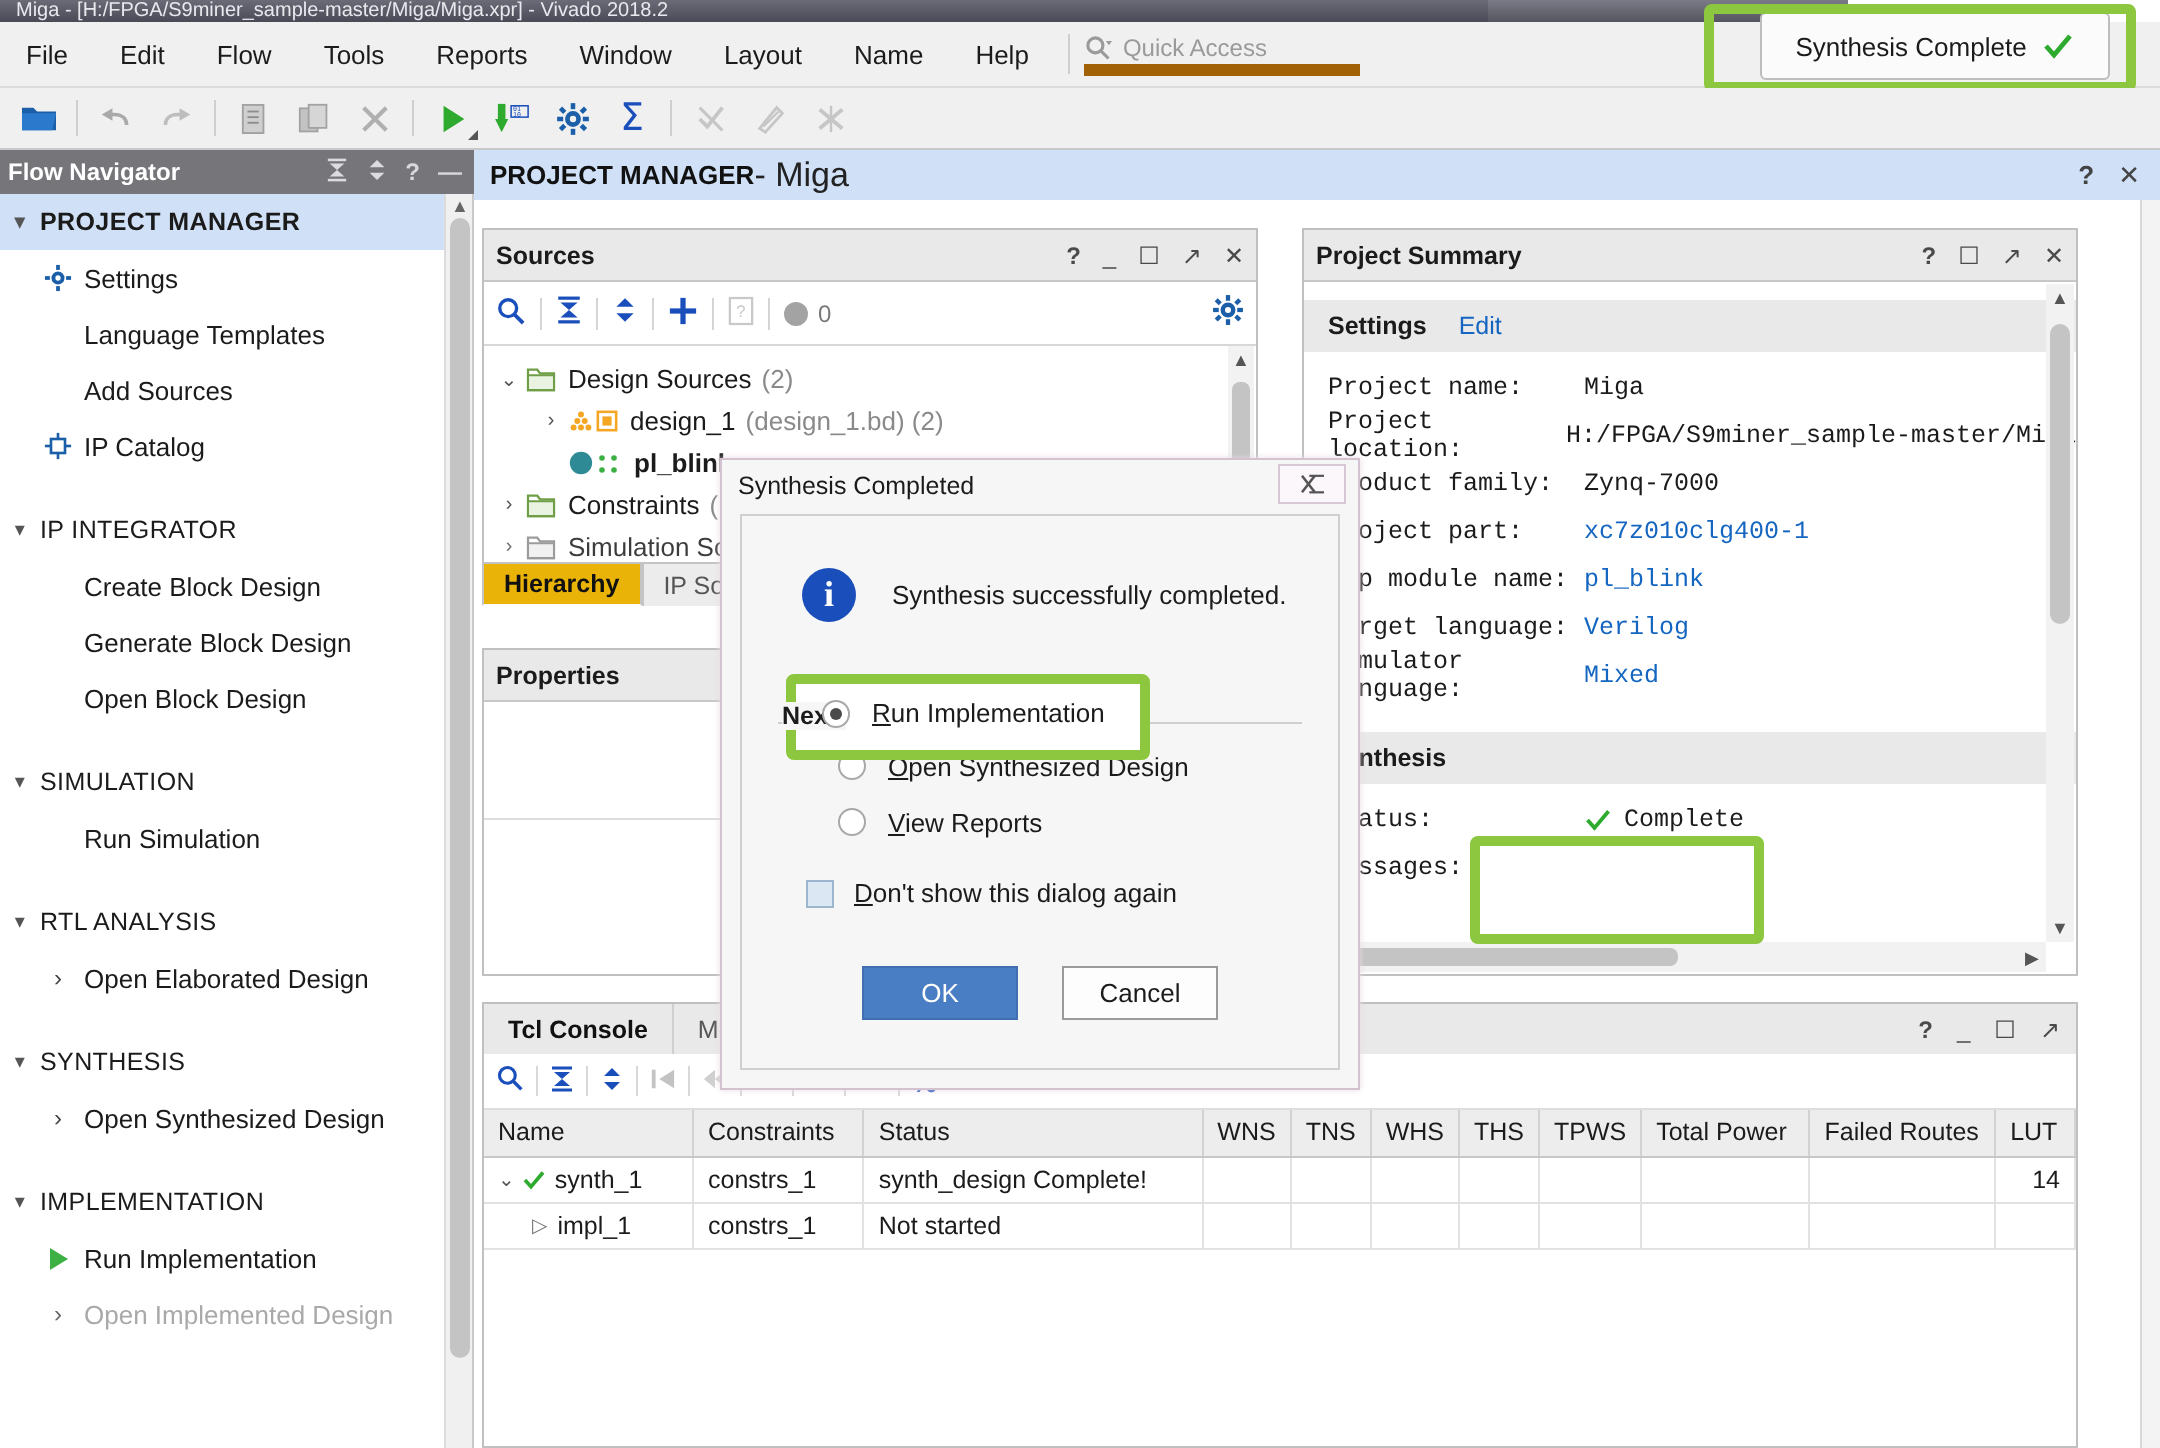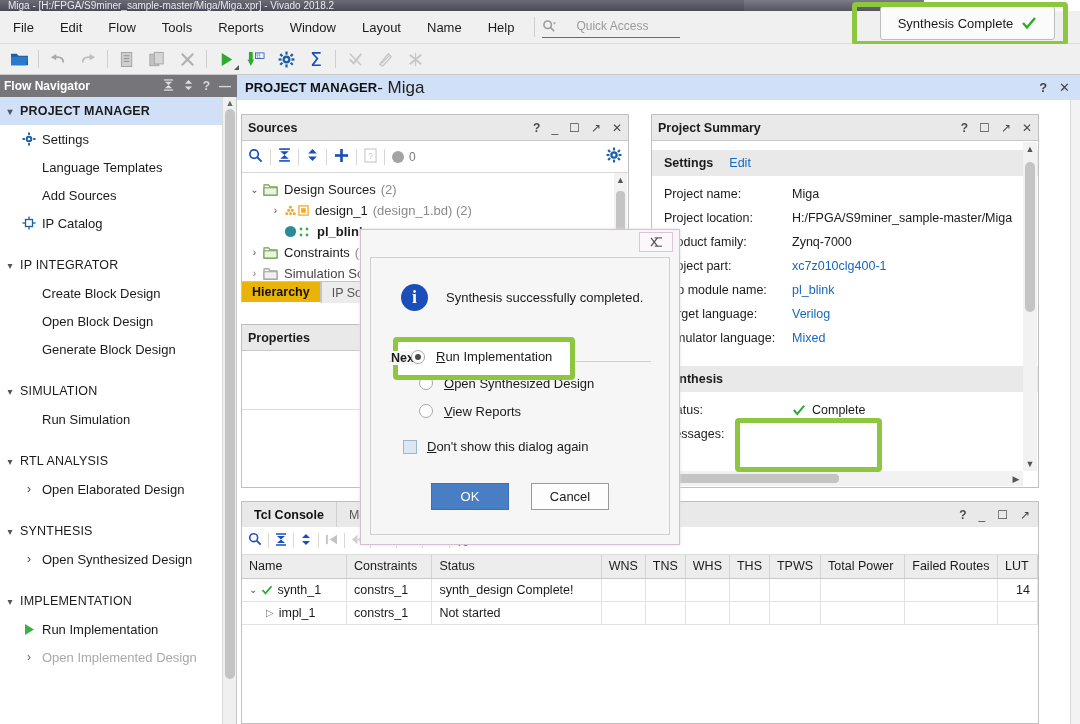--- a/index.html
+++ b/index.html
@@ -30,22 +30,22 @@
     position: absolute; left: 0; top: 11px; width: 1080px; height: 33px;
     background: #f0f0f0; border-bottom: 1px solid #dcdcdc;
     display: flex; align-items: center;
   }
   .menu-item {
     padding: 0 13px; font-size: 13px; color: #1b1b1b; height: 33px;
     display: flex; align-items: center; cursor: default;
   }
   .menu-sep { width:1px; height:20px; background:#cfcfcf; margin:0 7px; }
   .quick-access {
-    display:flex; align-items:center; gap:20px; height:22px;
-    border-bottom:1px solid #a16207; width:138px; padding-bottom:1px;
+    display:flex; align-items:center; gap:5px; height:22px;
+    border-bottom:6px solid #a16207; width:138px; padding-bottom:1px;
   }
   .quick-access .qa-text { color:#9a9a9a; font-size:12px; }
 
   
   .toolbar {
     position:absolute; left:0; top:44px; width:1080px; height:31px;
     background:#f0f0f0; border-bottom:1px solid #c9c9c9;
     display:flex; align-items:center; padding-left:4px;
   }
   .tb-btn { width:30px; height:26px; display:flex; align-items:center; justify-content:center; cursor:default; position:relative;}
@@ -116,21 +116,21 @@
   .props-body { position:relative; height:100%; }
   .props-mid { position:absolute; left:0; top:31px; right:0; height:28px; border-bottom:1px solid #ddd; background:#fff;}
   .props-select { position:absolute; left:0; right:0; top:90px; text-align:center; color:#8a8a8a; font-size:12.5px; }
 
   
   #summary-panel { left:651px; top:114px; width:388px; height:374px; }
   .sum-body { position:absolute; left:0; top:26px; right:0; bottom:0; background:#fff; overflow:hidden;}
   .sum-secthead { background:#e9e9e9; height:26px; display:flex; align-items:center; padding-left:12px; gap:16px; }
   .sum-secthead .ttl { font-weight:bold; font-size:12.5px; color:#1b1b1b; }
   .sum-secthead .edit { color:#1566c0; font-size:12.5px; }
-  .sum-row { height:24px; display:flex; align-items:center; font-size:12.5px; color:#1b1b1b; padding-left:12px; }
+  .sum-row { height:24px; display:flex; align-items:center; font-size:12.5px; color:#1b1b1b; padding-left:12px;font-family:Liberation Mono, monospace; }
   .sum-row .k { width:128px; }
   .sum-row .v { color:#1b1b1b; }
   .sum-row .v.link { color:#1566c0; }
   .sum-gap { height:16px; }
   .sum-vscroll { position:absolute; right:1px; top:27px; width:14px; bottom:16px; background:#f2f2f2; }
   .sum-vthumb { position:absolute; left:2px; top:20px; width:10px; height:150px; background:#c4c4c4; border-radius:5px; }
   .sum-hscroll { position:absolute; left:1px; right:15px; bottom:1px; height:15px; background:#f2f2f2; }
   .sum-hthumb { position:absolute; left:6px; top:3px; width:180px; height:9px; background:#c4c4c4; border-radius:4px; }
   .sc-arrow { position:absolute; display:flex; align-items:center; justify-content:center; color:#555; font-size:9px; }
 
@@ -459,26 +459,26 @@
       <span class="lbl">IP INTEGRATOR</span>
     </div>
     <div class="fn-row">
       <span class="chev"></span>
         <span class="ic"></span>
       <span class="lbl">Create Block Design</span>
     </div>
     <div class="fn-row">
       <span class="chev"></span>
         <span class="ic"></span>
+      <span class="lbl">Generate Block Design</span>
+    </div>
+    <div class="fn-row">
+      <span class="chev"></span>
+        <span class="ic"></span>
       <span class="lbl">Open Block Design</span>
-    </div>
-    <div class="fn-row">
-      <span class="chev"></span>
-        <span class="ic"></span>
-      <span class="lbl">Generate Block Design</span>
     </div>
 
     <div class="fn-gap"></div>
 
     <div class="fn-row section">
       <span class="chev">▾</span>
       <span class="lbl">SIMULATION</span>
     </div>
     <div class="fn-row">
       <span class="chev"></span>
@@ -928,20 +928,23 @@
           <td class="num"></td>
         </tr>
       </tbody>
     </table>
   </div>
 
   <div class="right-strip"></div>
 
   <div class="modal-shadow"></div>
   <div id="dialog">
+    <div class="dlg-title">
+      <span>Synthesis Completed</span>
+    </div>
     <div class="dlg-close">
       <svg width="13" height="11" viewBox="0 0 14 12">
           <line x1="1" y1="1" x2="8" y2="10" stroke="#555" stroke-width="1.4"></line>
           <line x1="8" y1="1" x2="1" y2="10" stroke="#555" stroke-width="1.4"></line>
           <line x1="5" y1="1" x2="13" y2="1" stroke="#555" stroke-width="1.2"></line>
           <line x1="5" y1="10" x2="13" y2="10" stroke="#555" stroke-width="1.2"></line>
         </svg>
     </div>
 
     <div class="dlg-body">

